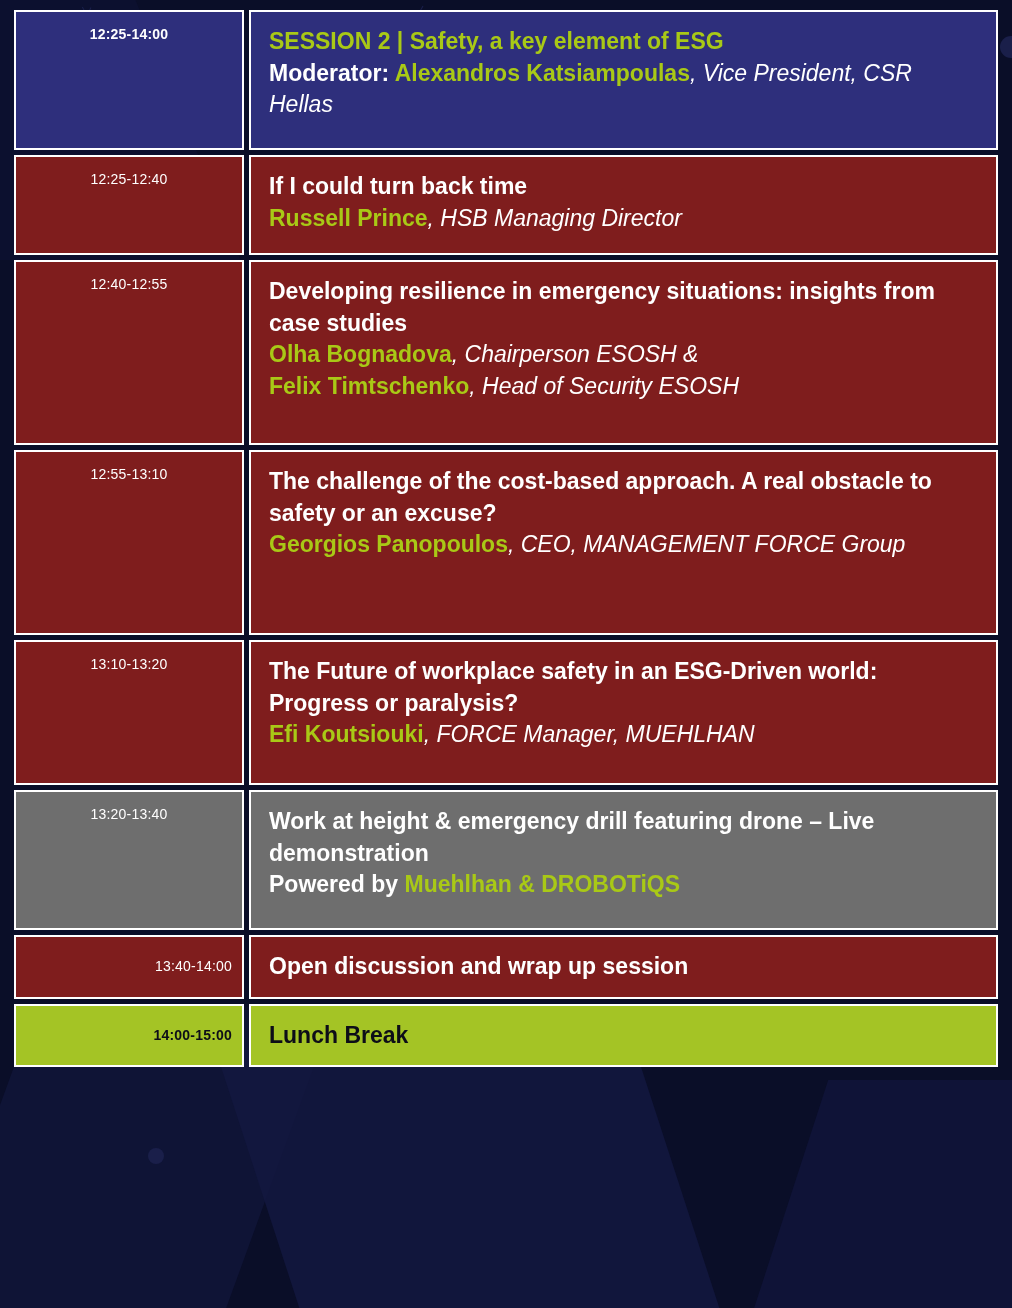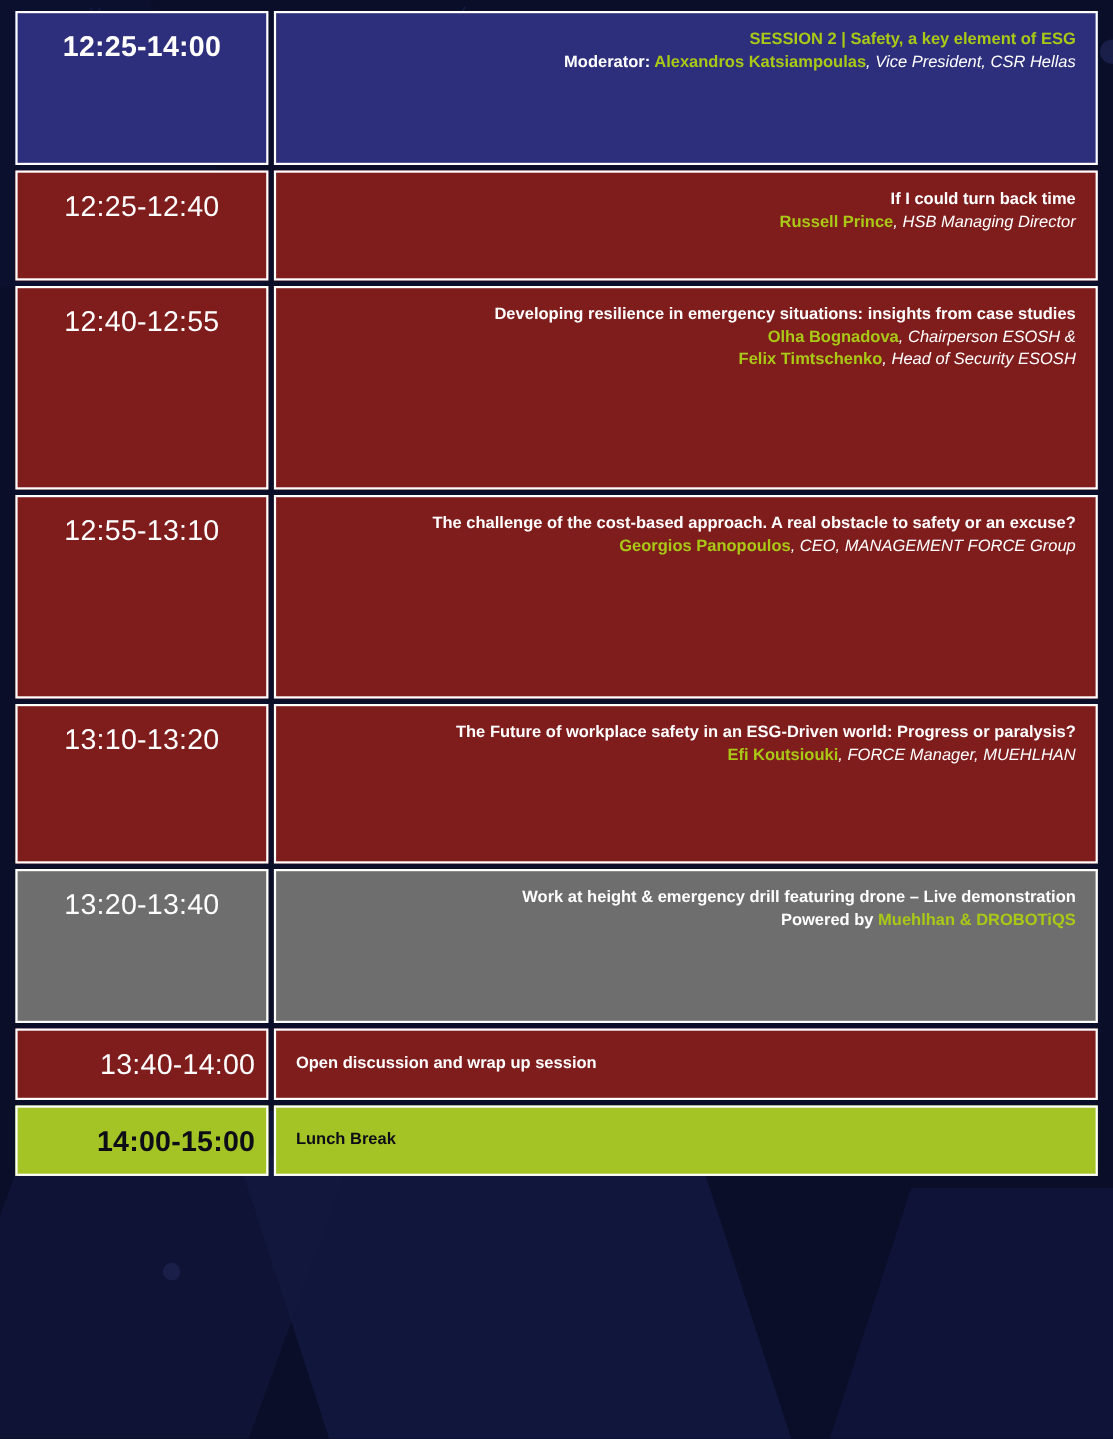--- a/index.html
+++ b/index.html
@@ -102,36 +102,35 @@
   .theme-dark .cell-time,
   .theme-dark .cell-body { background: #7f1d1d; }
   .theme-gray .cell-time,
   .theme-gray .cell-body { background: #6e6e6e; }
   .theme-lime .cell-time,
   .theme-lime .cell-body { background: #a4c425; }
 
   
   .time-text {
     color: #ffffff;
-    font-size: 26px;
+    font-size: 14px;
     line-height: 1.25;
     letter-spacing: .2px;
     white-space: nowrap;
   }
   .theme-session .time-text { font-weight: 700; }
   .theme-lime .time-text { color: #0d0d18; font-weight: 700; }
   .theme-dark .time-text { font-weight: 400; }
   .theme-gray .time-text { font-weight: 400; }
 
   
   .body-line {
-    font-size: 15px;
+    font-size: 23px;
     line-height: 1.38;
     color: #ffffff;
-    text-align: right;
   }
   .b  { font-weight: 700; }
   .i  { font-style: italic; font-weight: 400; }
   .lime-b { color: #a9c916; font-weight: 700; }
   .theme-lime .body-line { color: #0d0d18; font-weight: 700; }
 
   
   .h-session .cell-time, .h-session .cell-body { min-height: 140px; }
   .h-r1 .cell-time, .h-r1 .cell-body { min-height: 100px; }
   .h-r2 .cell-time, .h-r2 .cell-body { min-height: 185px; }

